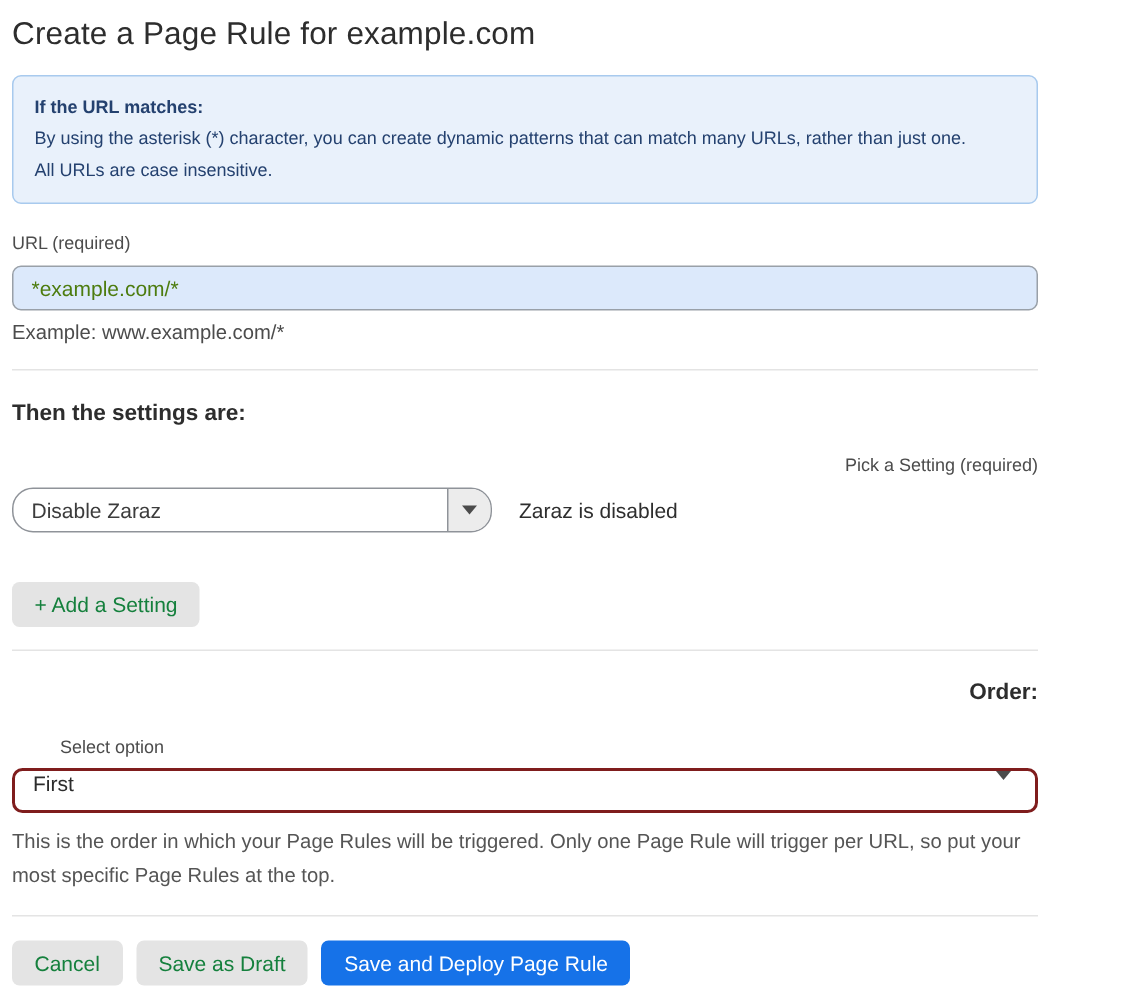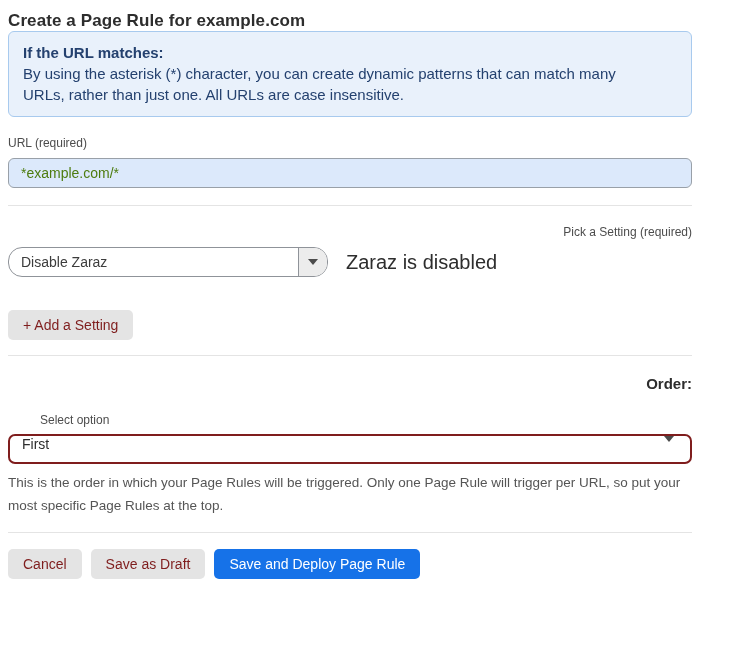--- a/index.html
+++ b/index.html
@@ -9,32 +9,33 @@
     height: 670px;
     font-family: "Liberation Sans", "DejaVu Sans", sans-serif;
     color: #2e2e2e;
     overflow: hidden;
   }
   .page {
     width: 750px;
     padding: 11px 58px 0 8px;
   }
   .page-title {
-    font-size: 17px;
-    font-weight: bold;
+    font-size: 21px;
+    font-weight: normal;
     color: #2d2d2d;
     letter-spacing: 0.1px;
+    margin-bottom: 15px;
   }
   .info-box {
     background: #e9f1fb;
     border: 1px solid #a8caee;
     border-radius: 6px;
     padding: 10px 14px 11px 14px;
     color: #24416f;
-    font-size: 15px;
+    font-size: 12px;
     line-height: 21px;
   }
   .info-heading { font-weight: bold; }
   .info-body { max-width: 630px; }
   .info-link {
     color: #2465d0;
     text-decoration: underline;
     cursor: pointer;
   }
   .field-label {
@@ -106,33 +107,33 @@
     justify-content: center;
   }
   .tri {
     width: 0; height: 0;
     border-left: 5px solid transparent;
     border-right: 5px solid transparent;
     border-top: 6px solid #4b4b4b;
   }
   .setting-status {
     margin-left: 18px;
-    font-size: 20px;
+    font-size: 14px;
     color: #2e2e2e;
   }
   .btn {
     height: 30px;
     padding: 0 15px;
     border: none;
     border-radius: 5px;
     font-size: 14px;
     font-family: "Liberation Sans", "DejaVu Sans", sans-serif;
     cursor: pointer;
   }
-  .btn-gray { background: #e4e4e4; color: #7f1d1d; }
+  .btn-gray { background: #e4e4e4; color: #15803d; }
   .btn-primary { background: #1672e8; color: #ffffff; }
   .add-setting { margin-top: 33px; display: block; }
   .select-box {
     margin-top: 7px;
     width: 100%;
     height: 30px;
     background: #ffffff;
     border: 2px solid #7f1d1d;
     border-radius: 7px;
     display: flex;
@@ -165,23 +166,25 @@
 
   <h1 class="page-title">Create a Page Rule for example.com</h1>
 
   <div class="info-box">
     <div class="info-heading">If the URL matches:</div>
     <div class="info-body">By using the asterisk (*) character, you can create dynamic patterns that can match many URLs, rather than just one. All URLs are case insensitive.</div>
   </div>
 
   <label class="field-label">URL (required)</label>
   <input type="text" class="url-input" value="*example.com/*" style="">
+  <div class="field-hint">Example: www.example.com/*</div>
 
   <div class="divider"></div>
 
+  <h2 class="section-heading">Then the settings are:</h2>
 
   <div class="field-label mt19">Pick a Setting (required)</div>
 
   <div class="setting-row">
     <div class="dropdown">
       <span class="dropdown-value">Disable Zaraz</span>
       <span class="dropdown-arrow-box">
         <span class="tri"></span>
       </span>
     </div>

